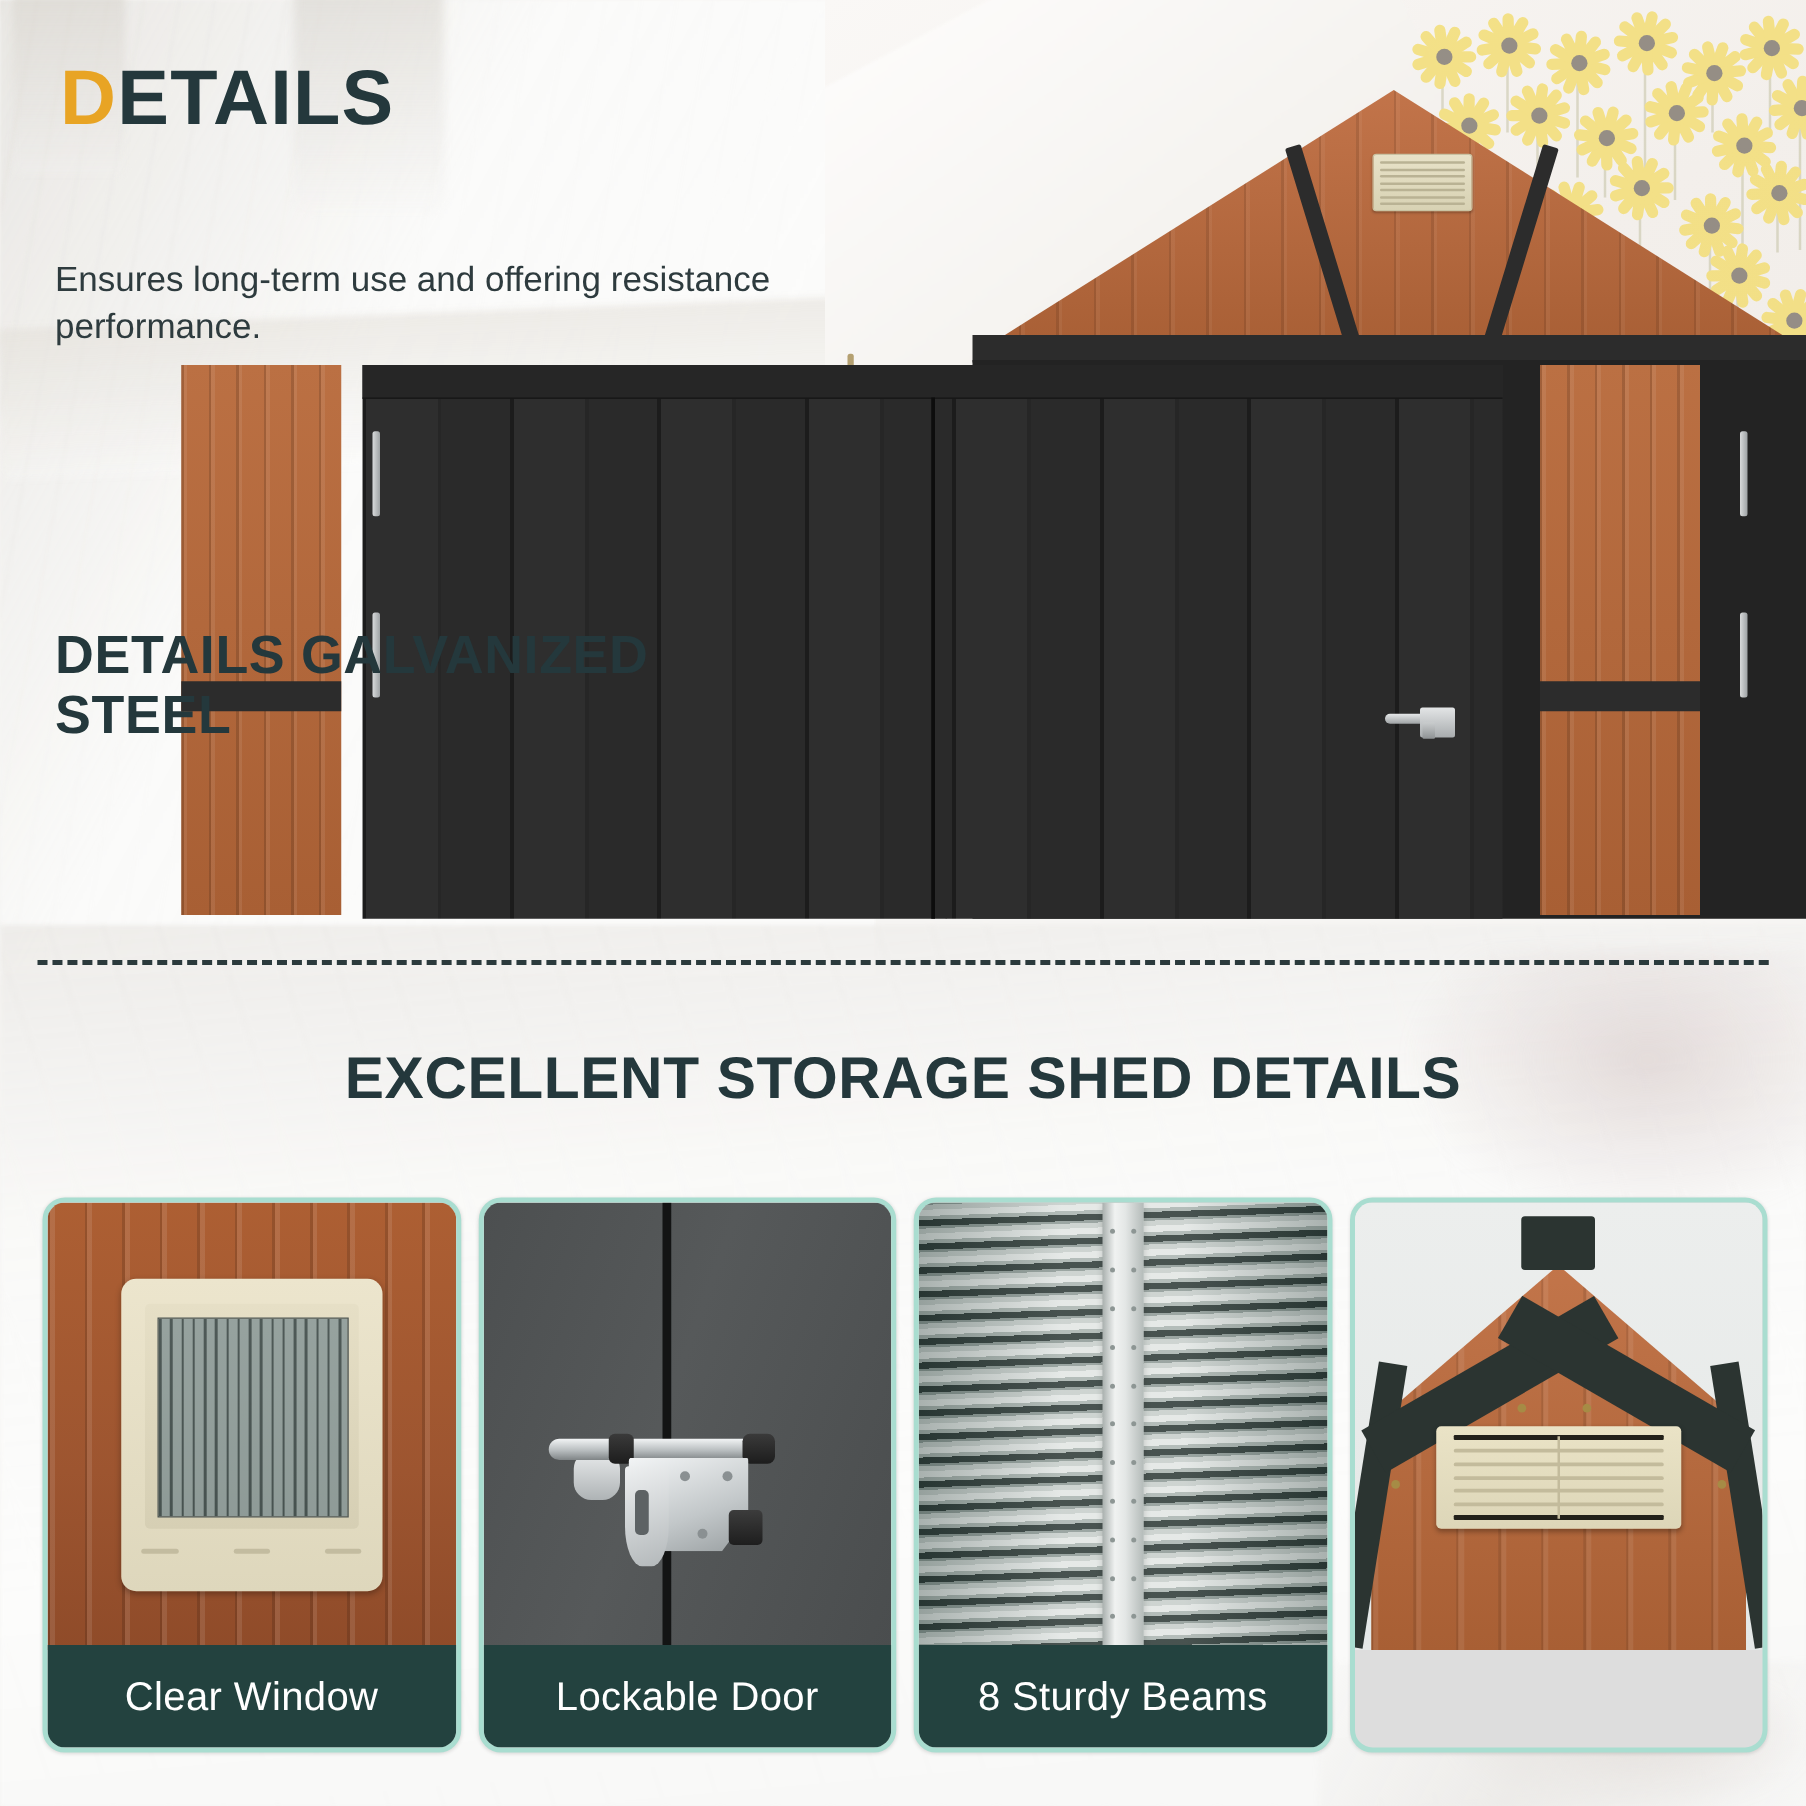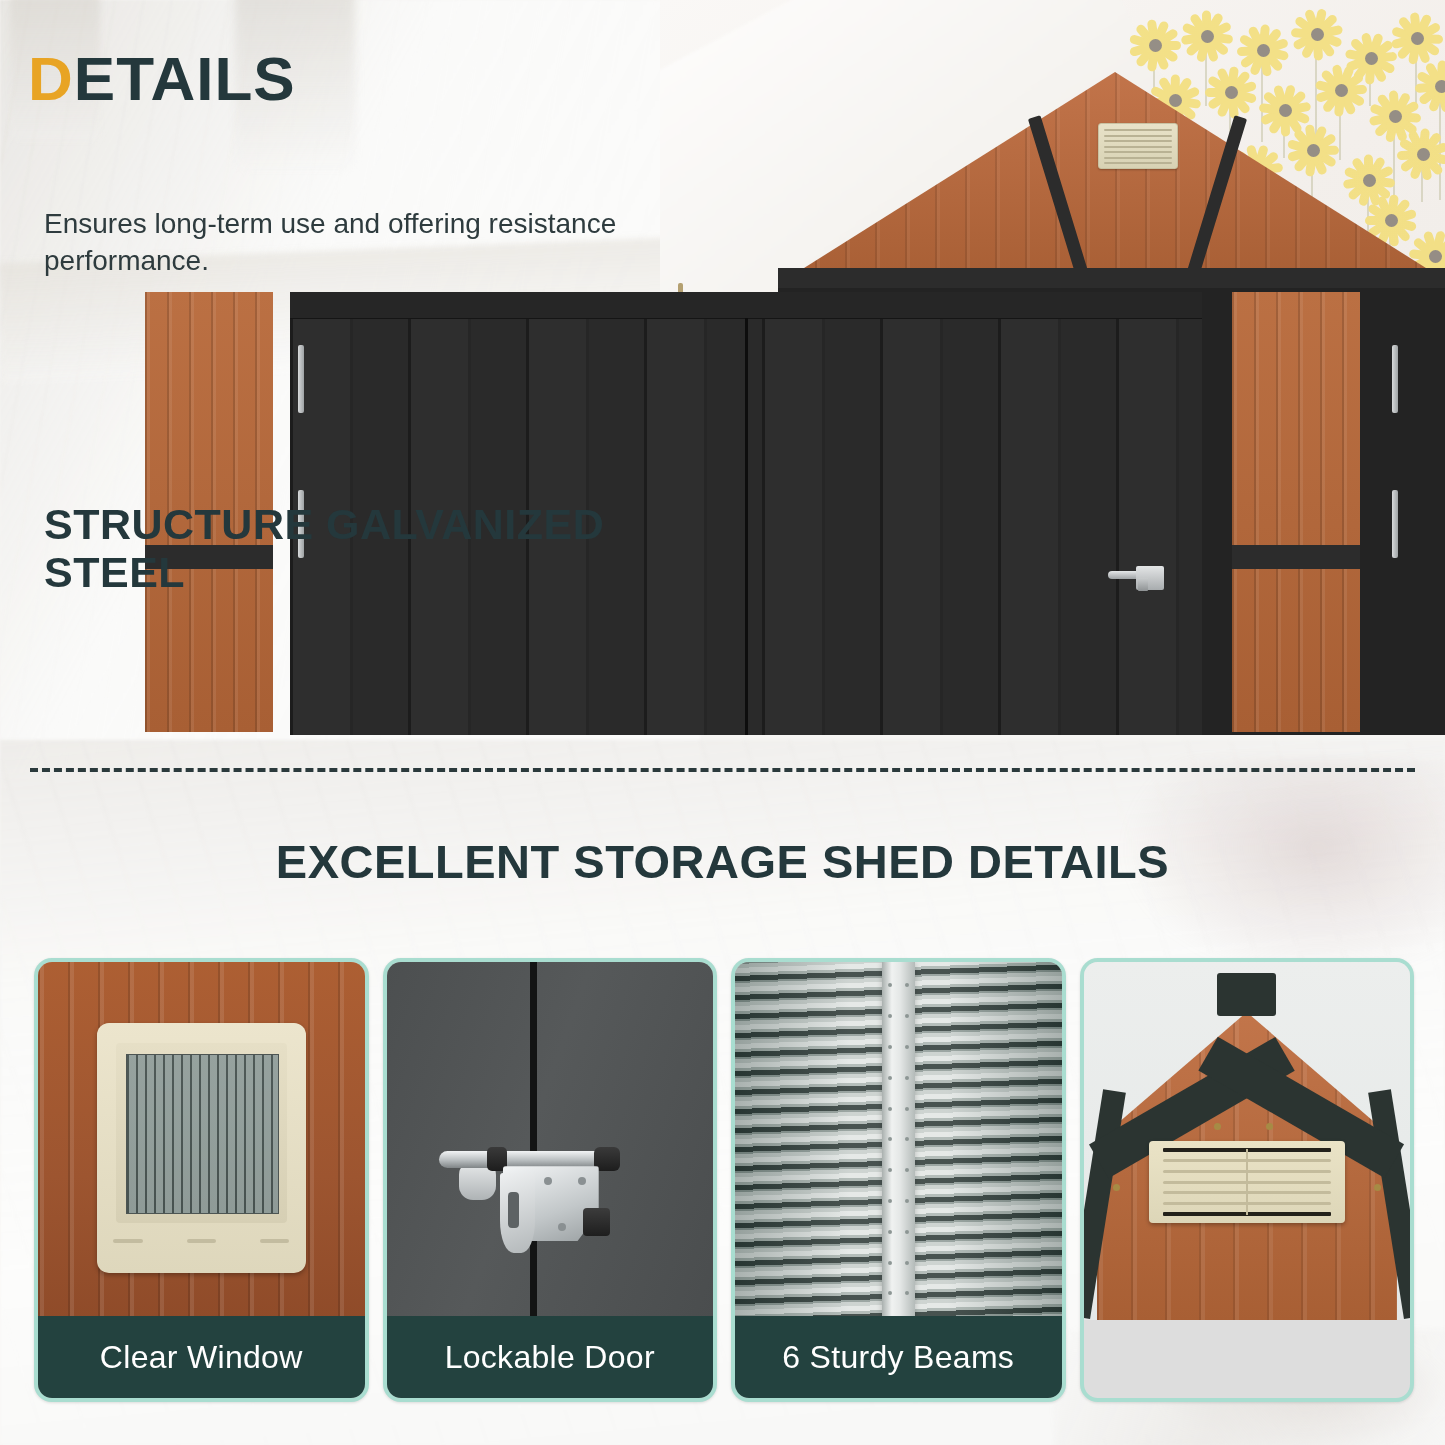--- a/index.html
+++ b/index.html
@@ -185,21 +185,21 @@
     position:absolute;left:28px;top:4px;width:28px;height:24px;
     background:linear-gradient(180deg,#e3e5e6,#a8acae);border-radius:2px;
   }
   .latch .tab{
     position:absolute;left:30px;top:16px;width:10px;height:13px;
     background:linear-gradient(180deg,#c9cccd,#8e9294);border-radius:1px;
   }
 
   
   .details-title{
-    position:absolute;left:28px;top:48px;
+    position:absolute;left:48px;top:48px;
     font-size:62px;font-weight:bold;letter-spacing:1px;line-height:1;
     font-family:"Liberation Sans", sans-serif;
   }
   .details-title .d{color:#e8a424;}
   .details-title .rest{color:#24383c;}
 
   .feat{position:absolute;left:44px;width:580px;}
   .feat h2{
     margin:0;font-size:43px;line-height:1.12;font-weight:bold;letter-spacing:.5px;
     color:#24383c;
@@ -770,21 +770,21 @@
   </div>
 
   <div class="details-title">
     <span class="d">D</span><span class="rest">ETAILS</span>
   </div>
 
   <div class="feat" id="feat-0">
     <p>Ensures long-term use and offering resistance performance.</p>
   </div>
   <div class="feat" id="feat-1">
-    <h2>STRUCTURE GALVANIZED STEEL</h2>
+    <h2>DETAILS GALVANIZED STEEL</h2>
   </div>
 
   <div class="divider"></div>
 
   <div class="section-title">EXCELLENT STORAGE SHED DETAILS</div>
 
   <div class="cards">
 
     <div class="card">
       <div class="card-img">
@@ -844,21 +844,21 @@
             <div class="c3-rivet" style="left: 18%; top: 66.2%;"></div>
             <div class="c3-rivet" style="left: 72%; top: 66.2%;"></div>
             <div class="c3-rivet" style="left: 18%; top: 74.8%;"></div>
             <div class="c3-rivet" style="left: 72%; top: 74.8%;"></div>
             <div class="c3-rivet" style="left: 18%; top: 83.4%;"></div>
             <div class="c3-rivet" style="left: 72%; top: 83.4%;"></div>
             <div class="c3-rivet" style="left: 18%; top: 92%;"></div>
             <div class="c3-rivet" style="left: 72%; top: 92%;"></div>
           </div>
       </div>
-      <div class="card-cap">6 Sturdy Beams</div>
+      <div class="card-cap">8 Sturdy Beams</div>
     </div>
 
     <div class="card">
       <div class="card-img">
         <div class="c4-bg"></div>
         <div class="c4-gable"></div>
         <div class="c4-brace-l"></div>
         <div class="c4-brace-r"></div>
         <div class="c4-roof-l"></div>
         <div class="c4-roof-r"></div>

